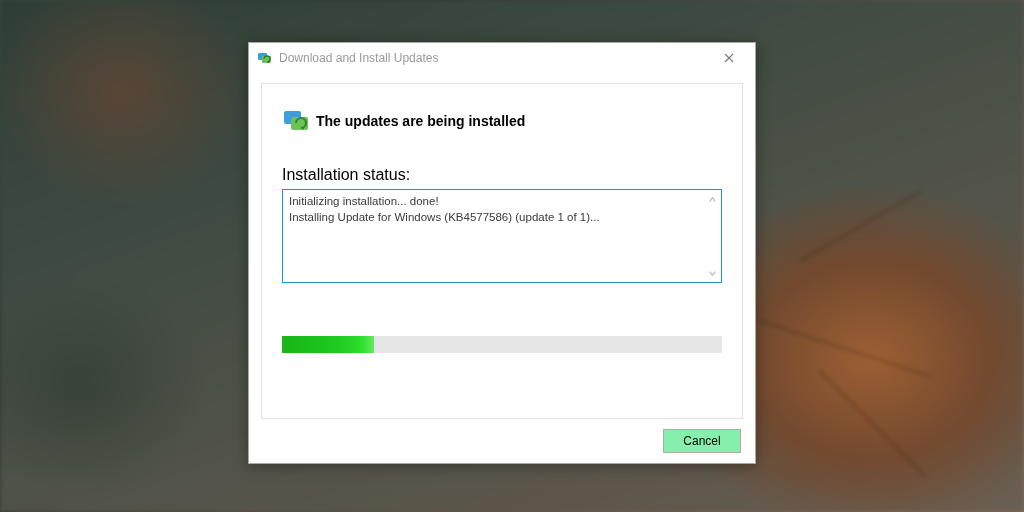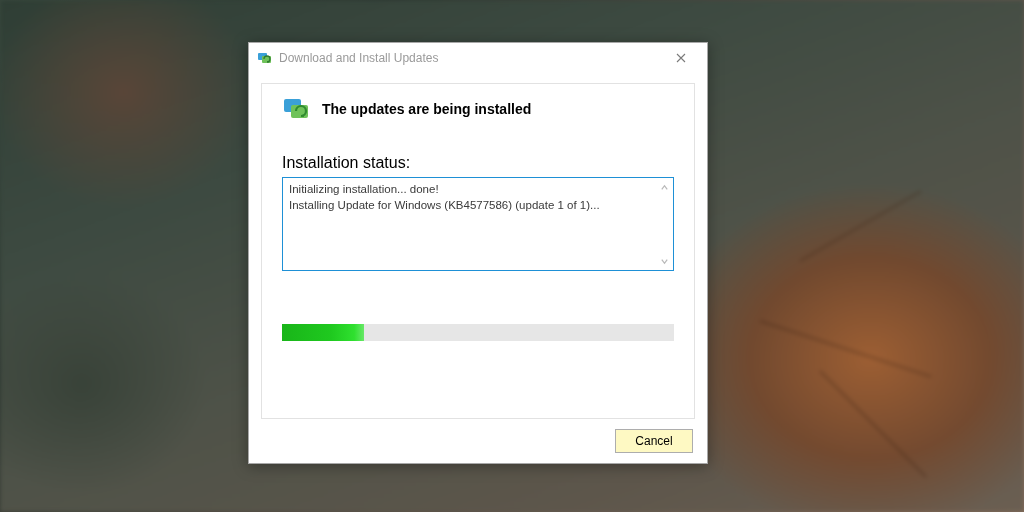--- a/index.html
+++ b/index.html
@@ -23,21 +23,21 @@
     }
     .leaf-vein {
       position: absolute;
       background: rgba(60,35,20,0.4);
       transform-origin: left center;
     }
     .window {
       position: absolute;
       left: 248px;
       top: 42px;
-      width: 460px;
+      width: 508px;
       height: 422px;
       background: #ffffff;
       border: 1px solid #a8a8a8;
       box-shadow: 0 2px 14px rgba(0,0,0,0.35);
       display: flex;
       flex-direction: column;
     }
     .titlebar {
       height: 30px;
       display: flex;
@@ -74,22 +74,22 @@
       flex: 1;
       border: 1px solid #e2e2e2;
       background: #ffffff;
       padding: 10px 20px 0 20px;
       display: flex;
       flex-direction: column;
     }
     .heading-row {
       display: flex;
       align-items: center;
-      gap: 10px;
-      margin-top: 0px;
+      gap: 4px;
+      margin-top: 12px;
       margin-bottom: 30px;
     }
     .heading-row .icon-wrap {
       width: 30px; height: 30px;
       display: flex; align-items: center; justify-content: center;
     }
     .heading-text {
       font-size: 14px;
       font-weight: 700;
       font-family: Verdana, Tahoma, sans-serif;
@@ -135,21 +135,21 @@
       background: linear-gradient(90deg, #19b519 0%, #1fc91f 60%, #2fe02f 88%, #68e868 100%);
     }
     .button-row {
       display: flex;
       justify-content: flex-end;
       padding: 10px 2px 2px 0;
     }
     .btn {
       min-width: 78px;
       height: 24px;
-      background: #fef9c3;
+      background: #86efac;
       border: 1px solid #adadad;
       font-size: 12px;
       color: #000;
       display: flex;
       align-items: center;
       justify-content: center;
       cursor: pointer;
     }
   </style>
 </head>

